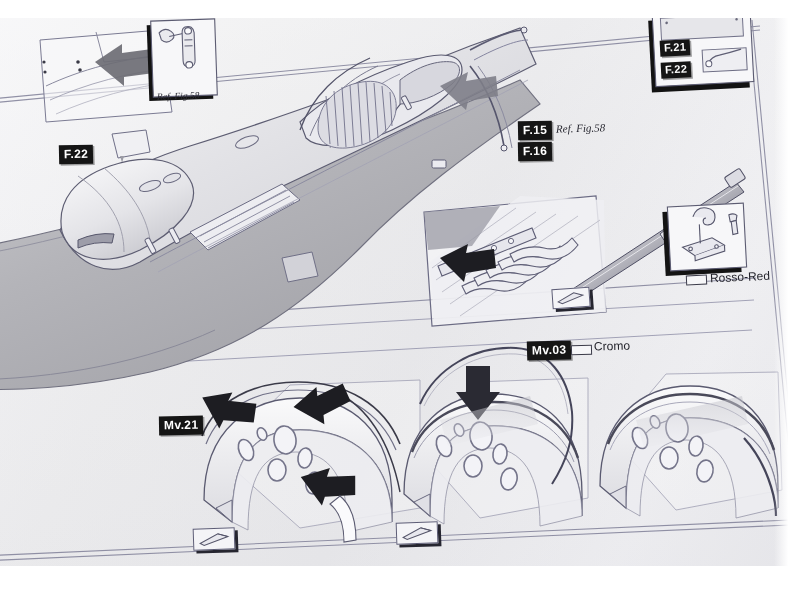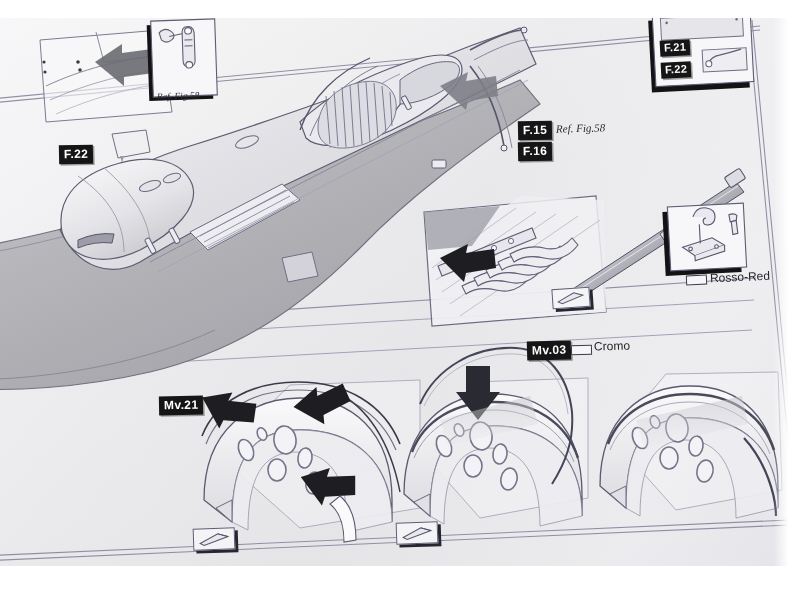--- a/index.html
+++ b/index.html
@@ -380,21 +380,21 @@
 
   <div class="reftext tiny" style="left:157px;top:91px;transform:rotate(-2deg);">Ref. Fig.58</div>
 
   <div class="tag" style="left:518px;top:121px;transform:rotate(-1.2deg);">F.15</div>
   <div class="reftext" style="left:556px;top:122px;transform:rotate(-1.5deg);">Ref. Fig.58</div>
   <div class="tag" style="left:518px;top:142px;transform:rotate(-1.2deg);">F.16</div>
 
   <div class="tag sm" style="left:660px;top:40px;transform:rotate(-3deg);">F.21</div>
   <div class="tag sm" style="left:661px;top:62px;transform:rotate(-3deg);">F.22</div>
 
-  <div class="tag" style="left:159px;top:396px;transform:rotate(-1deg);">Mv.21</div>
+  <div class="tag" style="left:159px;top:416px;transform:rotate(-1deg);">Mv.21</div>
 
   <div class="tag" style="left:527px;top:341px;transform:rotate(-1.6deg);">Mv.03</div>
 
   <div class="swatch" style="left:686px;top:275px;transform:rotate(-2.5deg);"></div>
   <div class="painttext" style="left:710px;top:270px;transform:rotate(-2.5deg);">Rosso-Red</div>
 
   <div class="swatch" style="left:571px;top:345px;transform:rotate(-1.6deg);"></div>
   <div class="painttext" style="left:594px;top:339px;transform:rotate(-1.6deg);">Cromo</div>
 
   <div class="toolbox" style="left:193px;top:528px;width:40px;height:20px;transform:rotate(-2deg);">

